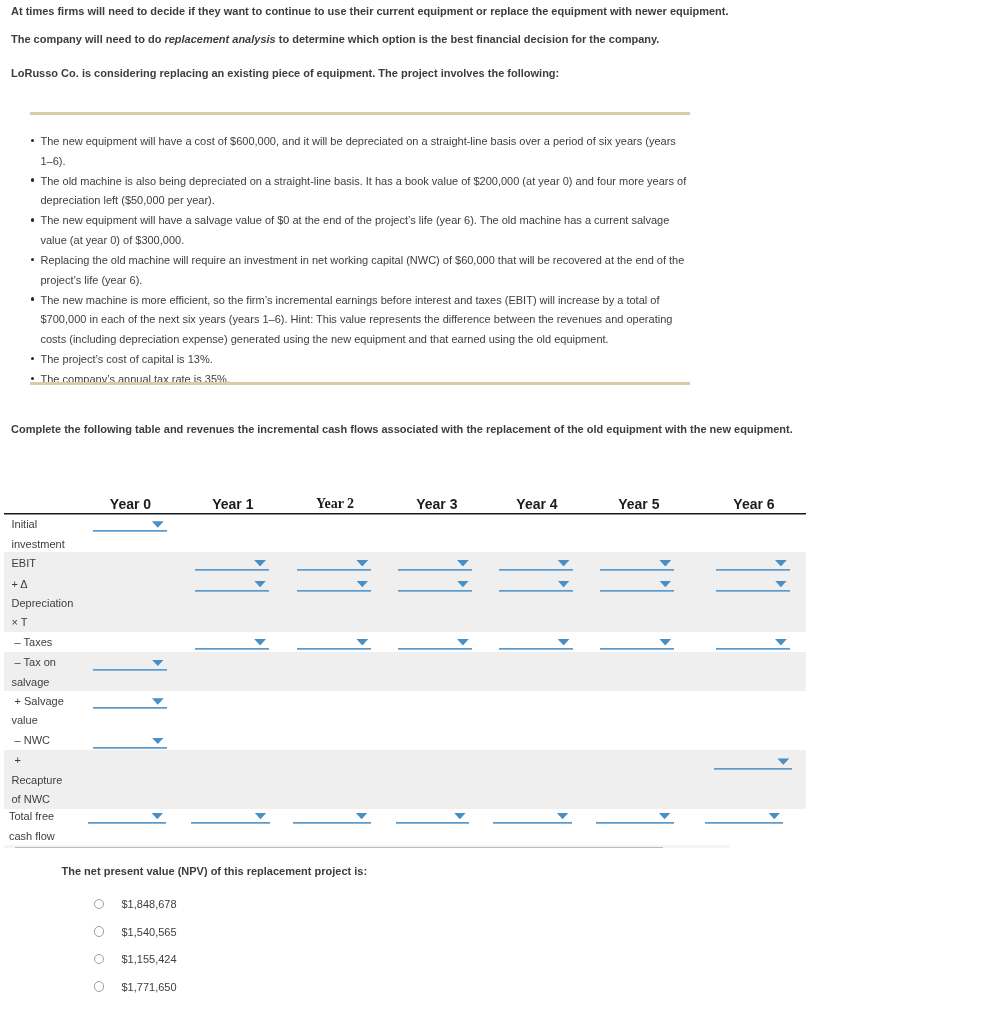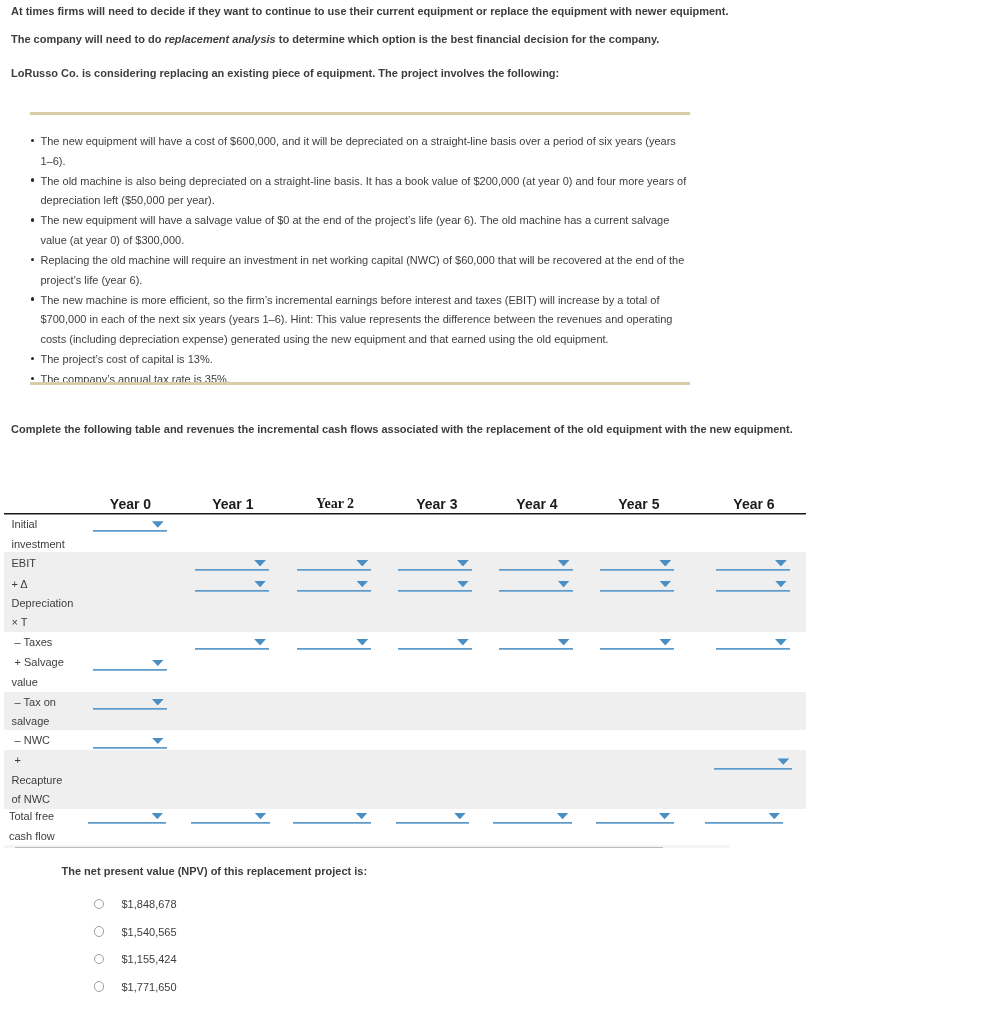--- a/index.html
+++ b/index.html
@@ -179,29 +179,29 @@
         </div>
         <div class="sel" style="left: 596px; width: 74.4px; top: 0px;">
           <div class="bar"></div>
           <div class="tri" style="right: 3.2px;"></div>
         </div>
         <div class="sel" style="left: 712px; width: 74px; top: 0px;">
           <div class="bar"></div>
           <div class="tri" style="right: 3.2px;"></div>
         </div>
       </div>
+      <div class="trow shade" style="height: 38.6px;">
+        <div class="rlabel">&nbsp;– Tax on salvage</div>
+        <div class="sel" style="left: 89.1px; width: 73.8px; top: 0px;">
+          <div class="bar"></div>
+          <div class="tri" style="right: 3.2px;"></div>
+        </div>
+      </div>
       <div class="trow" style="height: 39.4px;">
         <div class="rlabel">&nbsp;+ Salvage value</div>
-        <div class="sel" style="left: 89.1px; width: 73.8px; top: 0px;">
-          <div class="bar"></div>
-          <div class="tri" style="right: 3.2px;"></div>
-        </div>
-      </div>
-      <div class="trow shade" style="height: 38.6px;">
-        <div class="rlabel">&nbsp;– Tax on salvage</div>
         <div class="sel" style="left: 89.1px; width: 73.8px; top: 0px;">
           <div class="bar"></div>
           <div class="tri" style="right: 3.2px;"></div>
         </div>
       </div>
       <div class="trow" style="height: 19.8px;">
         <div class="rlabel">&nbsp;– NWC</div>
         <div class="sel" style="left: 89.1px; width: 73.8px; top: 0px;">
           <div class="bar"></div>
           <div class="tri" style="right: 3.2px;"></div>

